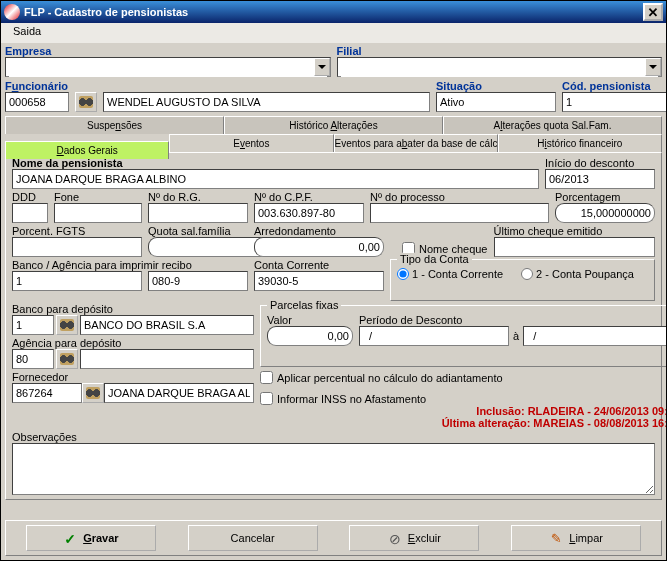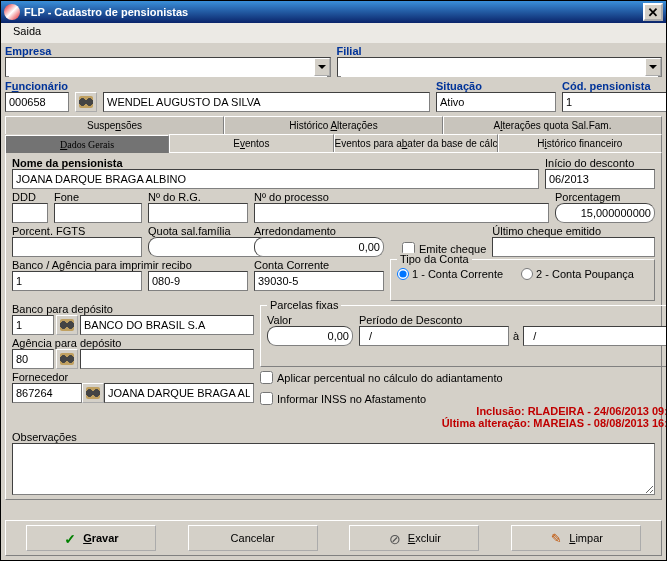--- a/index.html
+++ b/index.html
@@ -41,21 +41,21 @@
       radial-gradient(circle at 75% 50%, #444 0 30%, transparent 31%),
       linear-gradient(#c0a060,#c0a060); border-radius:2px;}
   .spud { width:12px; display:flex; flex-direction:column; }
   .spud button{ height:10px; font-size:7px; line-height:1; padding:0; background:#d4d0c8; border:1px outset #fff;}
 
   
   .tabs { margin-top:4px;}
   .tabsrow { display:flex; }
   .tab { flex:1; text-align:center; height:18px; line-height:18px; background:#d4d0c8; border:1px solid #808080; border-bottom:none; border-top-color:#fff; border-left-color:#fff; font-size:10px; cursor:pointer; white-space:nowrap; overflow:hidden;}
   .tab.back { background:#c8c4bc; }
-  .tab.active { background:#737373; position:relative; top:1px;font-family:Liberation Serif, serif;}
+  .tab.active { background:#bef264; position:relative; top:7px;}
   .tabbody { border:1px solid #fff; border-right-color:#808080; border-bottom-color:#808080; padding:4px 6px; background:#d4d0c8;}
 
   
   .group { border:1px solid #808080; border-top-color:#fff; border-left-color:#fff; position:relative; padding:8px 6px 20px; margin-top:6px;}
   .group .glabel { position:absolute; top:-7px; left:6px; background:#d4d0c8; padding:0 3px; color:#003399;}
   .chk { display:flex; align-items:center; gap:4px;}
   .chk input { width:13px; height:13px;}
   .radio { display:flex; align-items:center; gap:3px;}
   .radio input{width:12px;height:12px;}
   .red { color:#c00000; font-weight:bold; text-align:right; }
@@ -164,20 +164,24 @@
               <input type="text" value="" style="">
             </div>
           <div class="col" style="width:88px">
               <span>Fone</span>
               <input type="text" value="" style="">
             </div>
           <div class="col" style="width:100px">
               <span>Nº do R.G.</span>
               <input type="text" value="" style="">
             </div>
+          <div class="col" style="width:110px">
+              <span>Nº do C.P.F.</span>
+              <input type="text" value="003.630.897-80" style="">
+            </div>
           <div class="col" style="flex:1">
               <span>Nº do processo</span>
               <input type="text" value="" style="">
             </div>
           <div class="col" style="width:100px">
               <span>Porcentagem</span>
               <input type="text" class="right" value="15,000000000" style="">
             </div>
         </div>
 
@@ -196,21 +200,21 @@
                 </div>
             </div>
           </div>
           <div class="col" style="width:130px">
               <span>Arredondamento</span>
               <input type="text" class="right" value="0,00" style="">
             </div>
           <div class="col" style="justify-content:flex-end;padding-bottom:2px;padding-left:12px">
             <label class="chk">
                 <input type="checkbox" style="">
-                <span>Emite cheque</span>
+                <span>Nome cheque</span>
               </label>
           </div>
           <div class="col" style="flex:1">
               <span>Último cheque emitido</span>
               <input type="text" value="" style="">
             </div>
         </div>
 
         <div class="row">
           <div class="col" style="flex:1">

